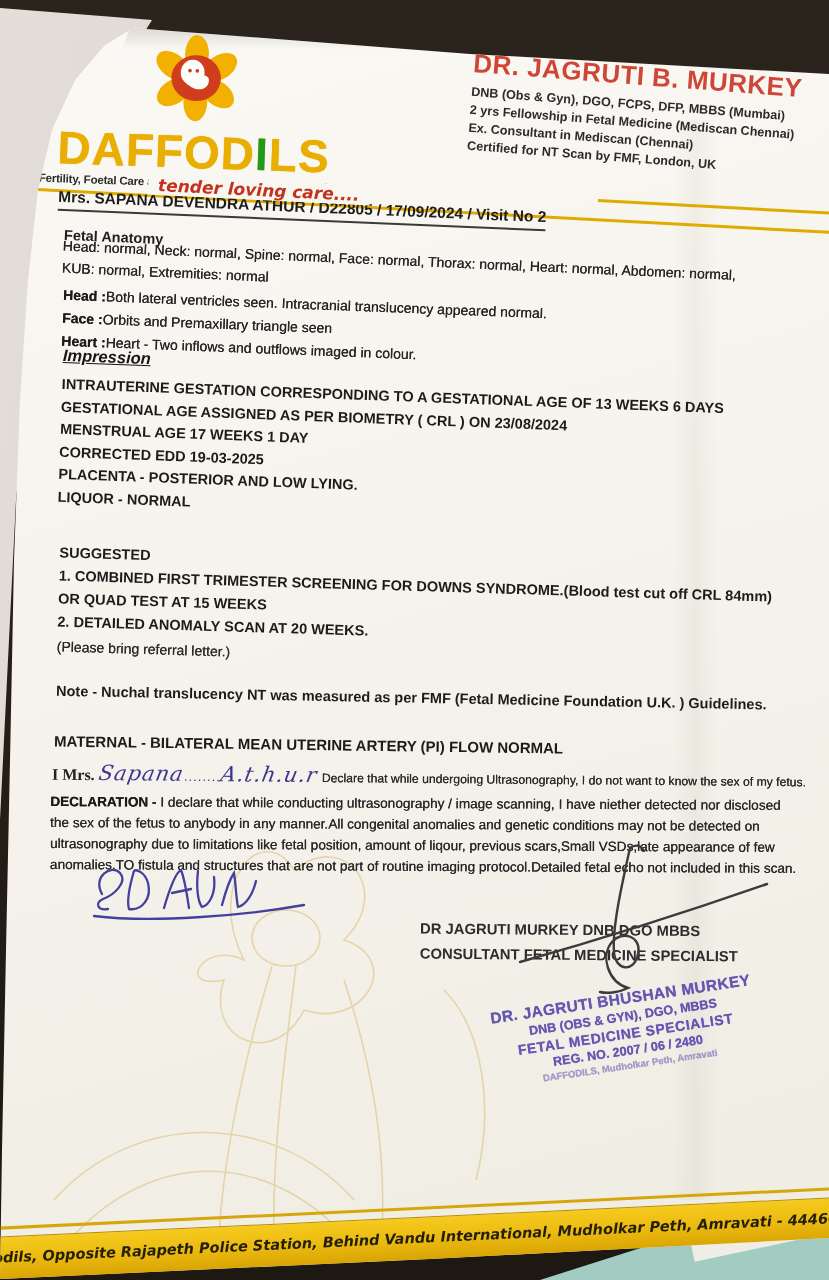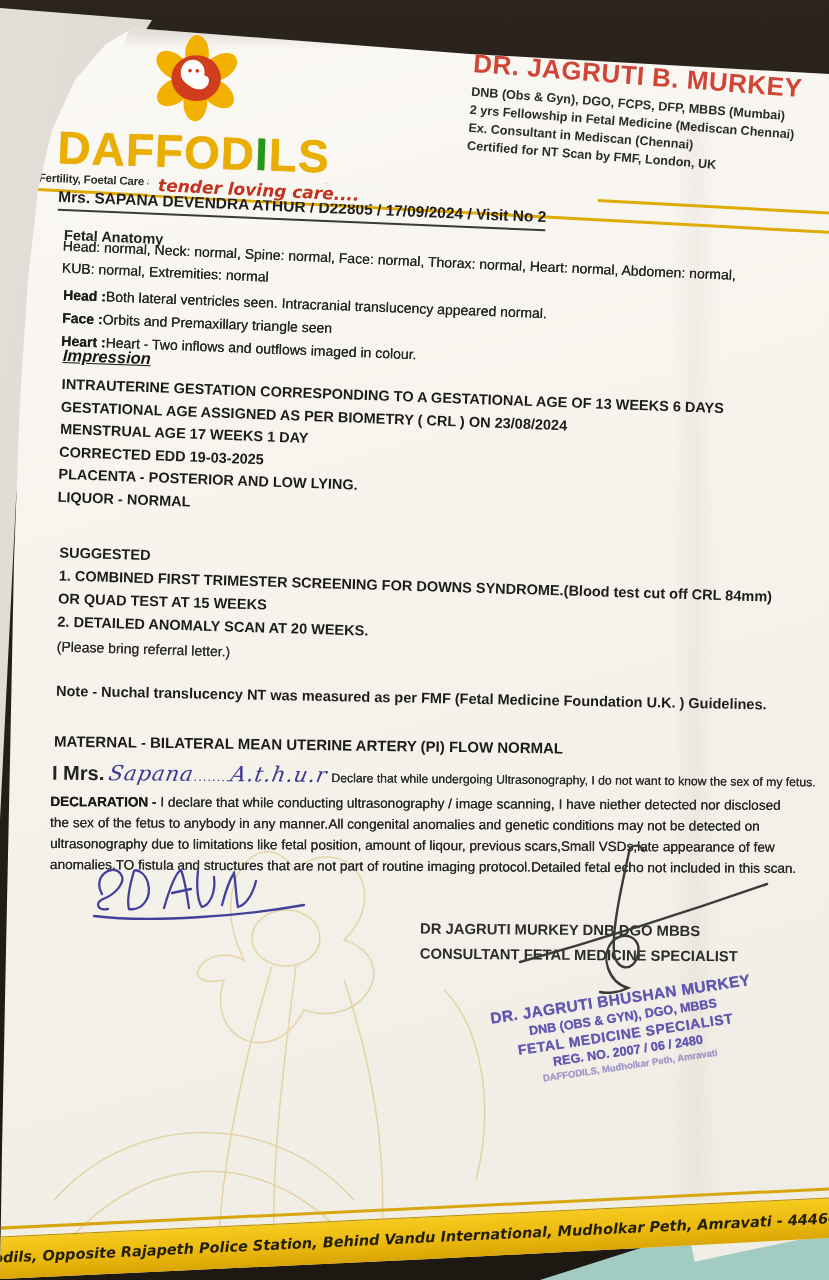--- a/index.html
+++ b/index.html
@@ -55,21 +55,21 @@
   .impression-title{font-size:16.5px;font-weight:800;font-style:italic;text-decoration:underline;color:#161616;margin-bottom:8px;}
   .impression-line{font-size:14.5px;font-weight:bold;color:#1b1b1b;line-height:22.5px;white-space:nowrap;}
   .suggested-block{left:58px;top:552px;transform:rotate(1.7deg);z-index:3;}
   .suggested-line{font-size:14.5px;font-weight:bold;color:#1b1b1b;line-height:23px;white-space:nowrap;}
   .referral-note{font-size:14px;color:#2c2c2c;margin-top:5px;text-shadow:.2px 0 #2c2c2c;}
   .note-line{left:56px;top:690px;width:750px;transform:rotate(1.1deg);z-index:3;
     font-size:14.5px;font-weight:bold;color:#1c1c1c;white-space:nowrap;}
   .maternal-line{left:54px;top:736px;transform:rotate(.8deg);z-index:3;
     font-size:15px;font-weight:bold;color:#1b1b1b;white-space:nowrap;}
   .consent-row{left:52px;top:764px;transform:rotate(.5deg);z-index:3;white-space:nowrap;}
-  .consent-prefix{font-size:20px;font-weight:bold;color:#222;}
+  .consent-prefix{font-size:16px;font-weight:bold;color:#222;font-family:Liberation Serif, serif;}
   .hw{font-family:"DejaVu Serif", serif;font-style:italic;display:inline-block;
     transform:skewX(-10deg);color:#3c3590;font-size:21px;letter-spacing:1px;}
   .hw-dots{color:#3c3590;font-size:13px;letter-spacing:1px;}
   .consent-text{font-size:12.2px;color:#2a2a2a;text-shadow:.2px 0 #2a2a2a;}
   .declaration{left:50px;top:793px;width:748px;transform:rotate(.3deg);z-index:3;
     font-size:13.6px;color:#292929;line-height:21px;text-shadow:.25px 0 #292929;}
   .declaration b{color:#1a1a1a;}
   .signoff{left:420px;top:918px;transform:rotate(.5deg);z-index:3;
     font-size:14.8px;font-weight:bold;color:#2c2c2c;line-height:25px;white-space:nowrap;}
   

